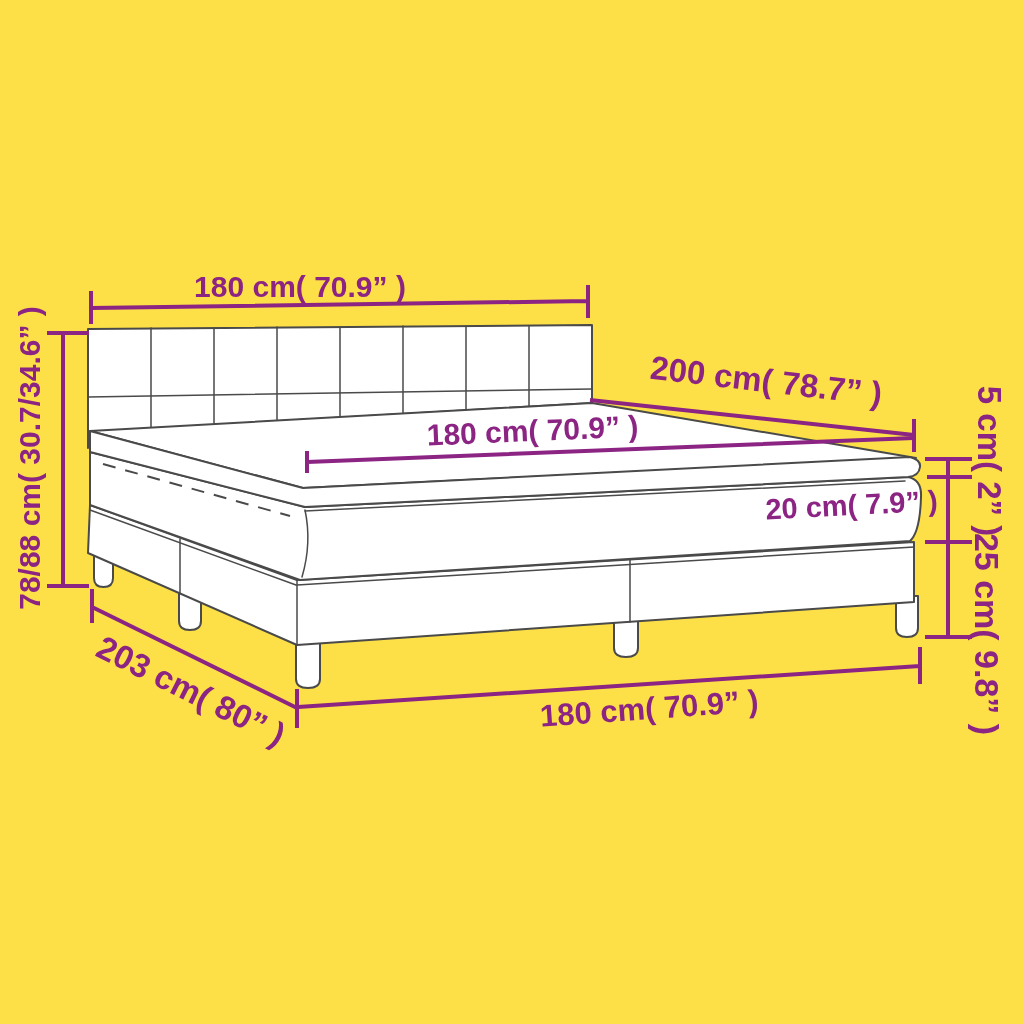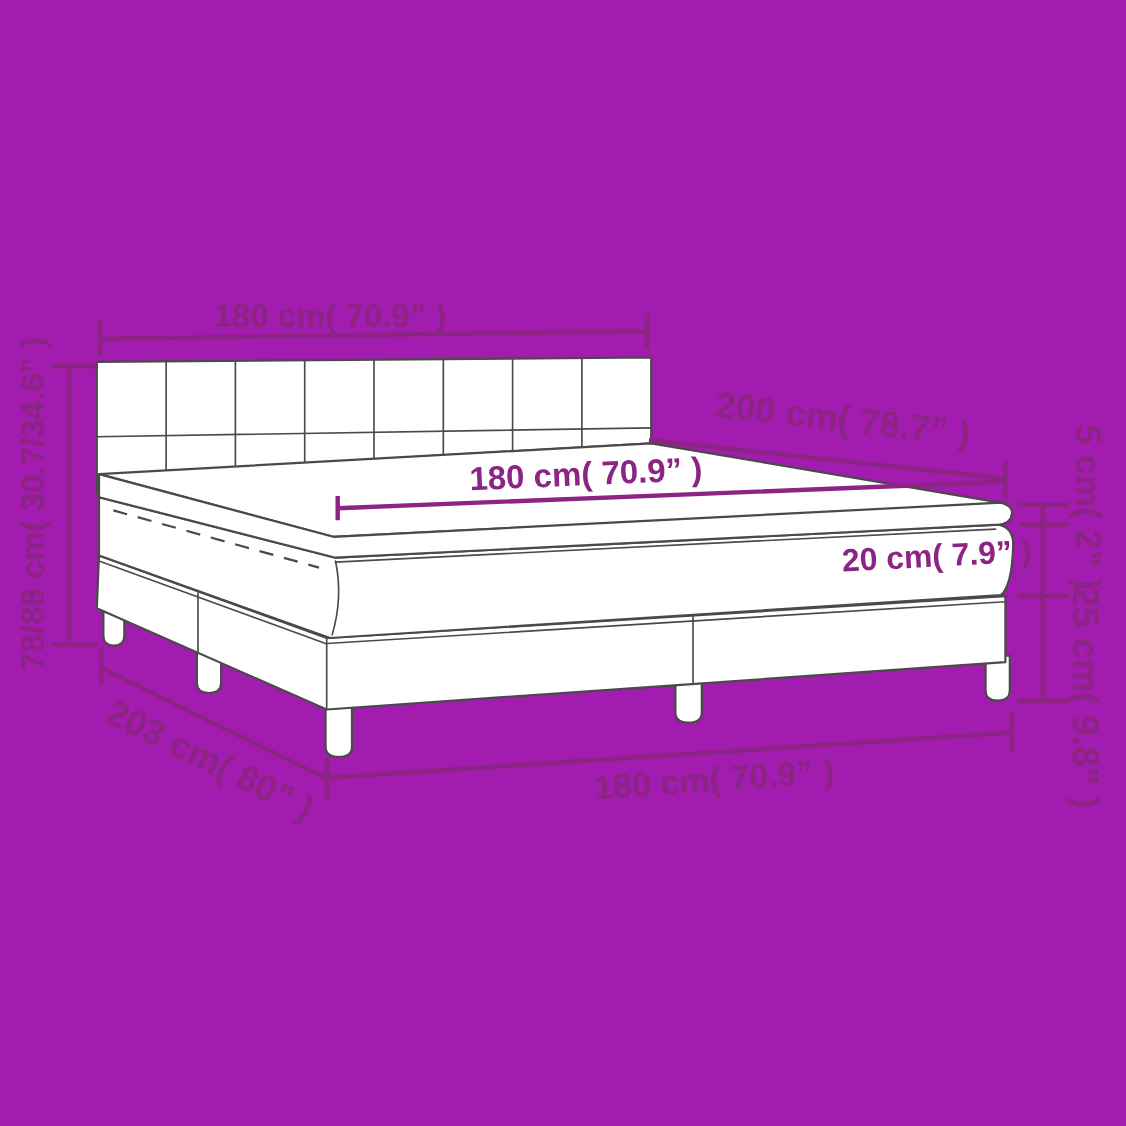--- a/index.html
+++ b/index.html
@@ -1,16 +1,16 @@
 <!DOCTYPE html>
 <html style="--dim-color: #8C2483; --outline-color: #4A4A4A;"><head>
 <meta charset="utf-8">
 <style>
   html,body{margin:0;padding:0;background:#ffffff;}
-  .canvas{position:relative;width:1024px;height:1024px;background:#a21caf;overflow:hidden;}
+  .canvas{position:relative;width:1024px;height:1024px;background:#fde047;overflow:hidden;}
   svg{display:block;}
   .bed-fill{fill:#ffffff;stroke:var(--outline-color,#4A4A4A);stroke-width:2;stroke-linejoin:round;}
   .bed-thin{fill:none;stroke:var(--outline-color,#4A4A4A);stroke-width:1.5;stroke-linejoin:round;stroke-linecap:round;}
   .stitch{fill:none;stroke:var(--outline-color,#4A4A4A);stroke-width:2;stroke-dasharray:13 10;}
   .dim-line{fill:none;stroke:var(--dim-color,#8C2483);stroke-width:4;stroke-linecap:butt;}
   .dim-label{fill:var(--dim-color,#8C2483);font-family:"Liberation Sans",sans-serif;
              font-weight:bold;text-anchor:middle;}
 </style>
 </head>
 <body style="background: rgb(255, 255, 255);">

